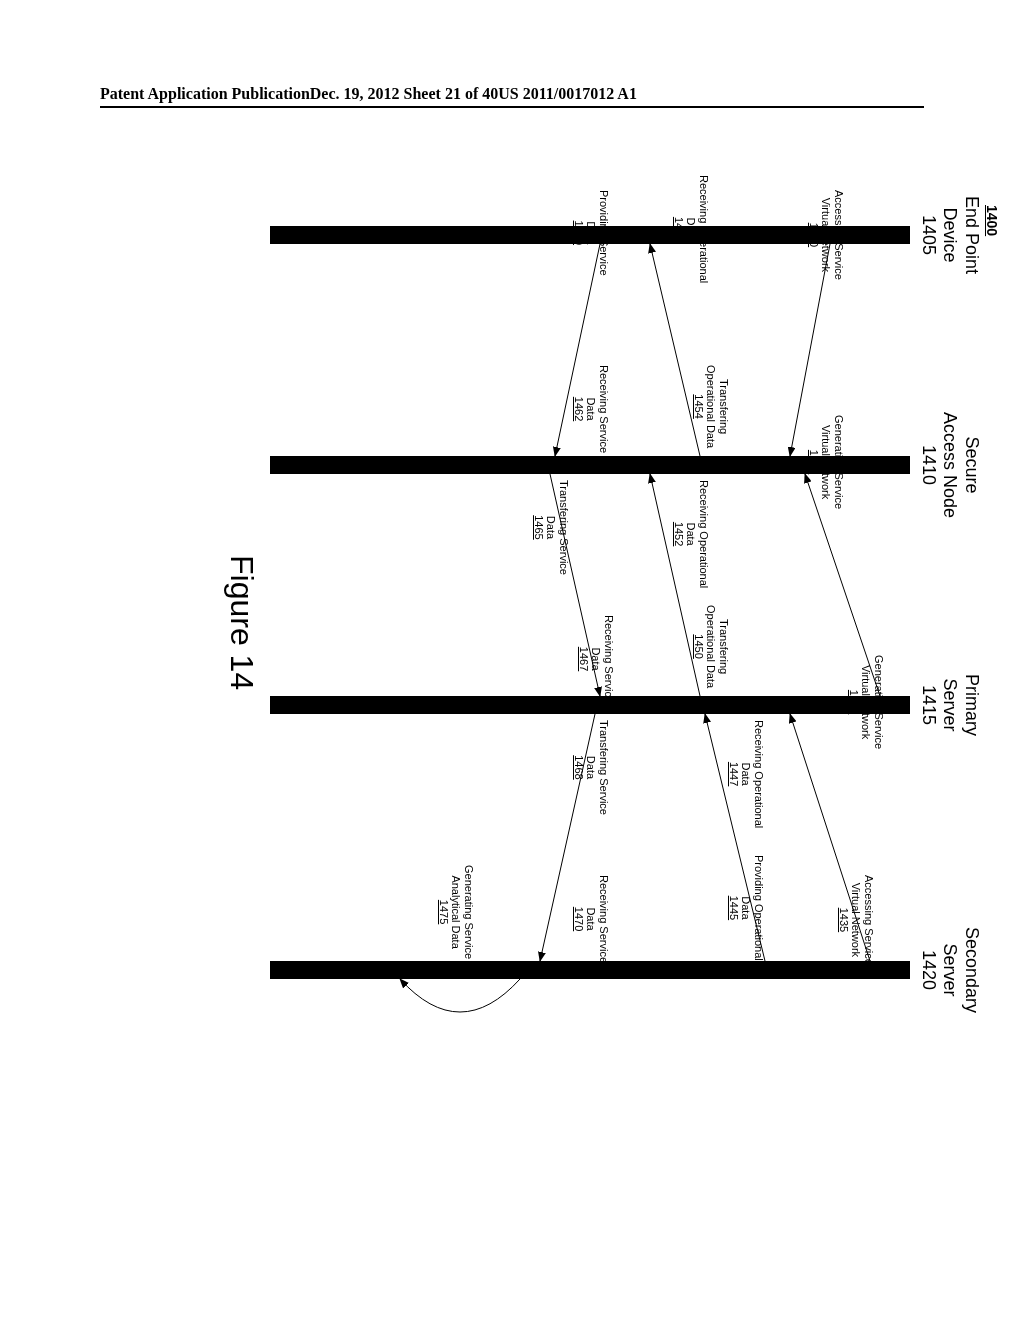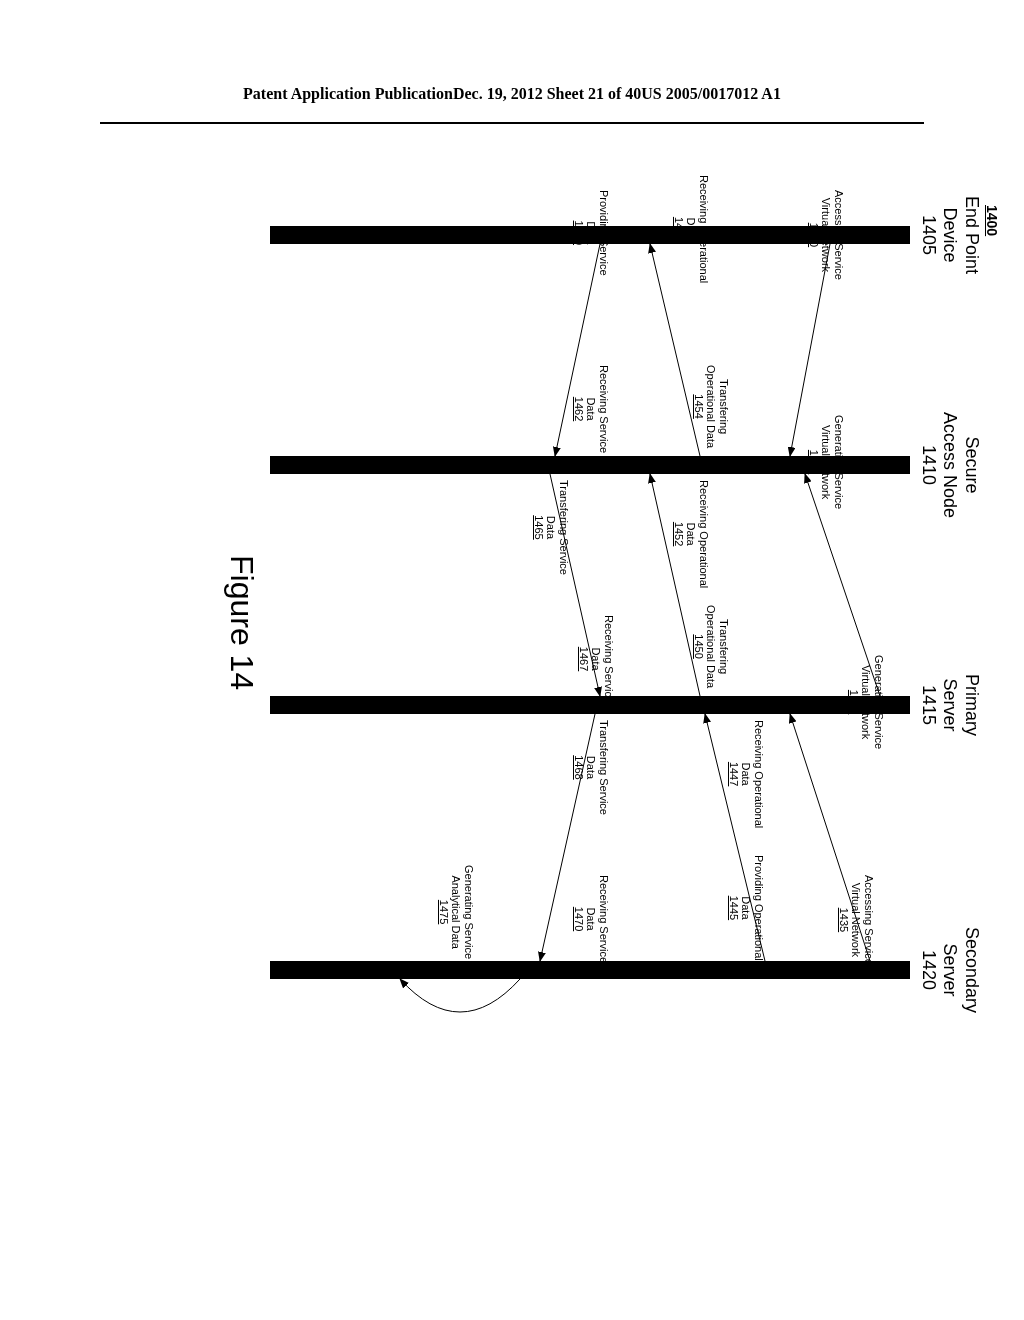--- a/index.html
+++ b/index.html
@@ -11,23 +11,23 @@
       position: relative;
     }
     .page-header {
       position: absolute;
       top: 85px;
       left: 100px;
       right: 100px;
       font-size: 16px;
       font-weight: bold;
       display: flex;
-      justify-content: center;
+      justify-content: flex-start;
       border-bottom: 2px solid #000;
-      padding-bottom: 19px;
+      padding-bottom: 3px;
     }
     .diagram-container {
       position: absolute;
       top: 180px;
       left: 100px;
       width: 820px;
       height: 900px;
       transform: rotate(90deg);
       transform-origin: center center;
     }
@@ -73,21 +73,21 @@
       height: 820px;
       pointer-events: none;
     }
   </style>
 </head>
 <body>
 
 <div class="page-header">
   <span>Patent Application Publication</span>
   <span>Dec. 19, 2012  Sheet 21 of 40</span>
-  <span>US 2005/0017012 A1</span>
+  <span>US 2011/0017012 A1</span>
 </div>
 
 <div class="diagram-container">
   <div class="diagram-inner">
 
     <div class="diagram-id" style="top:0; left:30px;">1400</div>
 
     <div class="lifeline-label" style="top:18px; left:15px; width:90px;">
       <span style="white-space:pre-line;">End Point
 Device</span><br>

